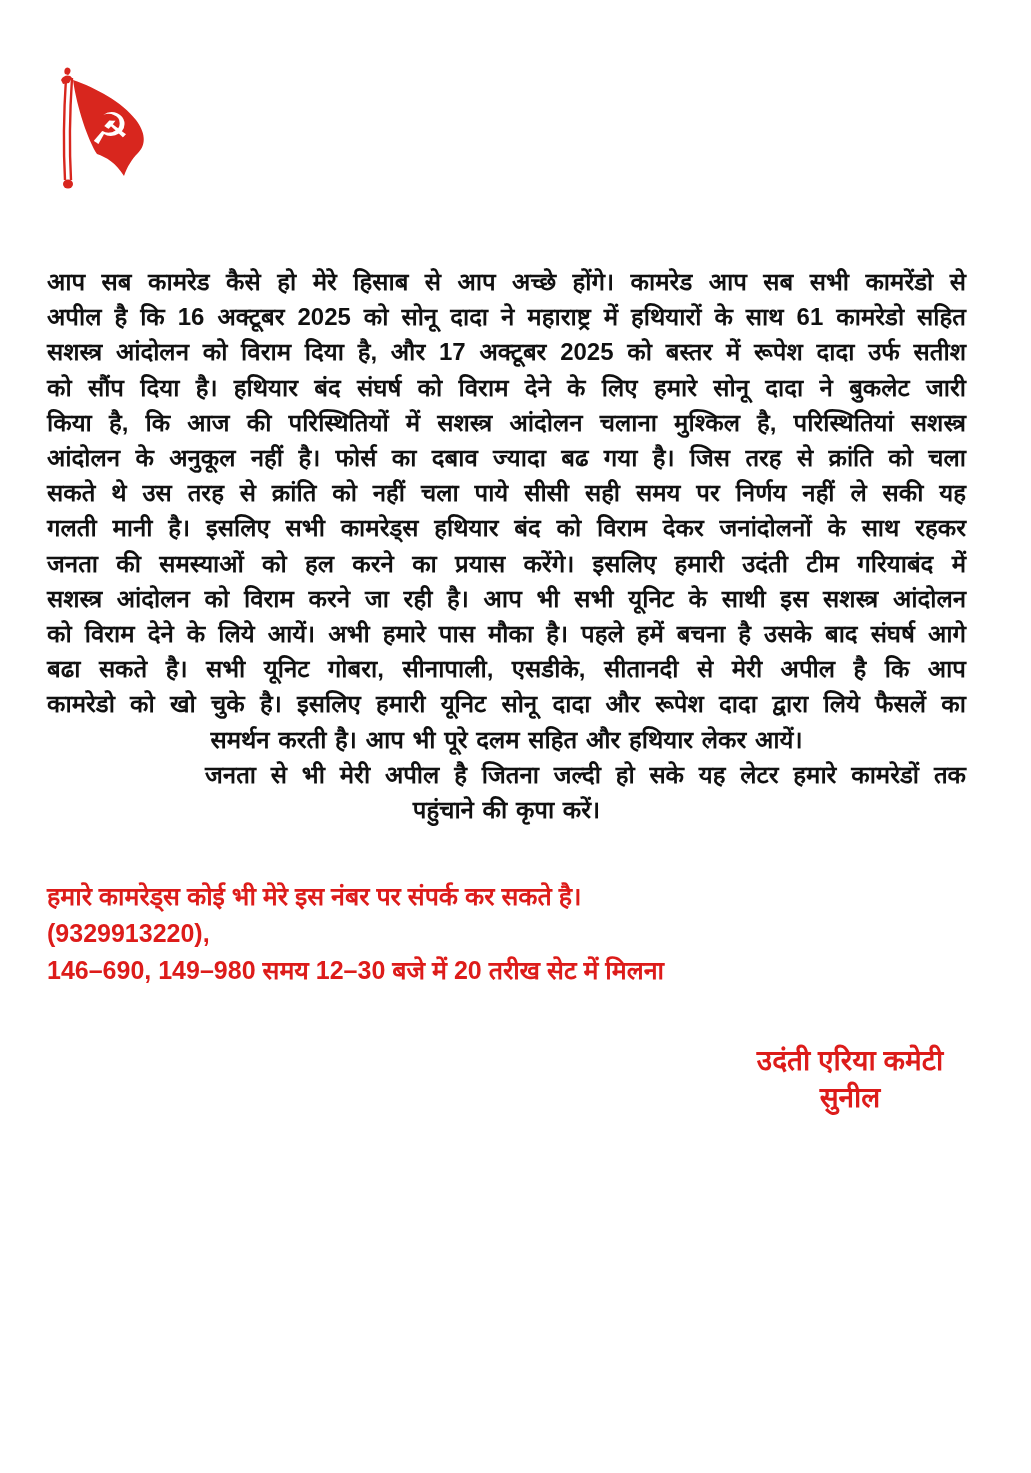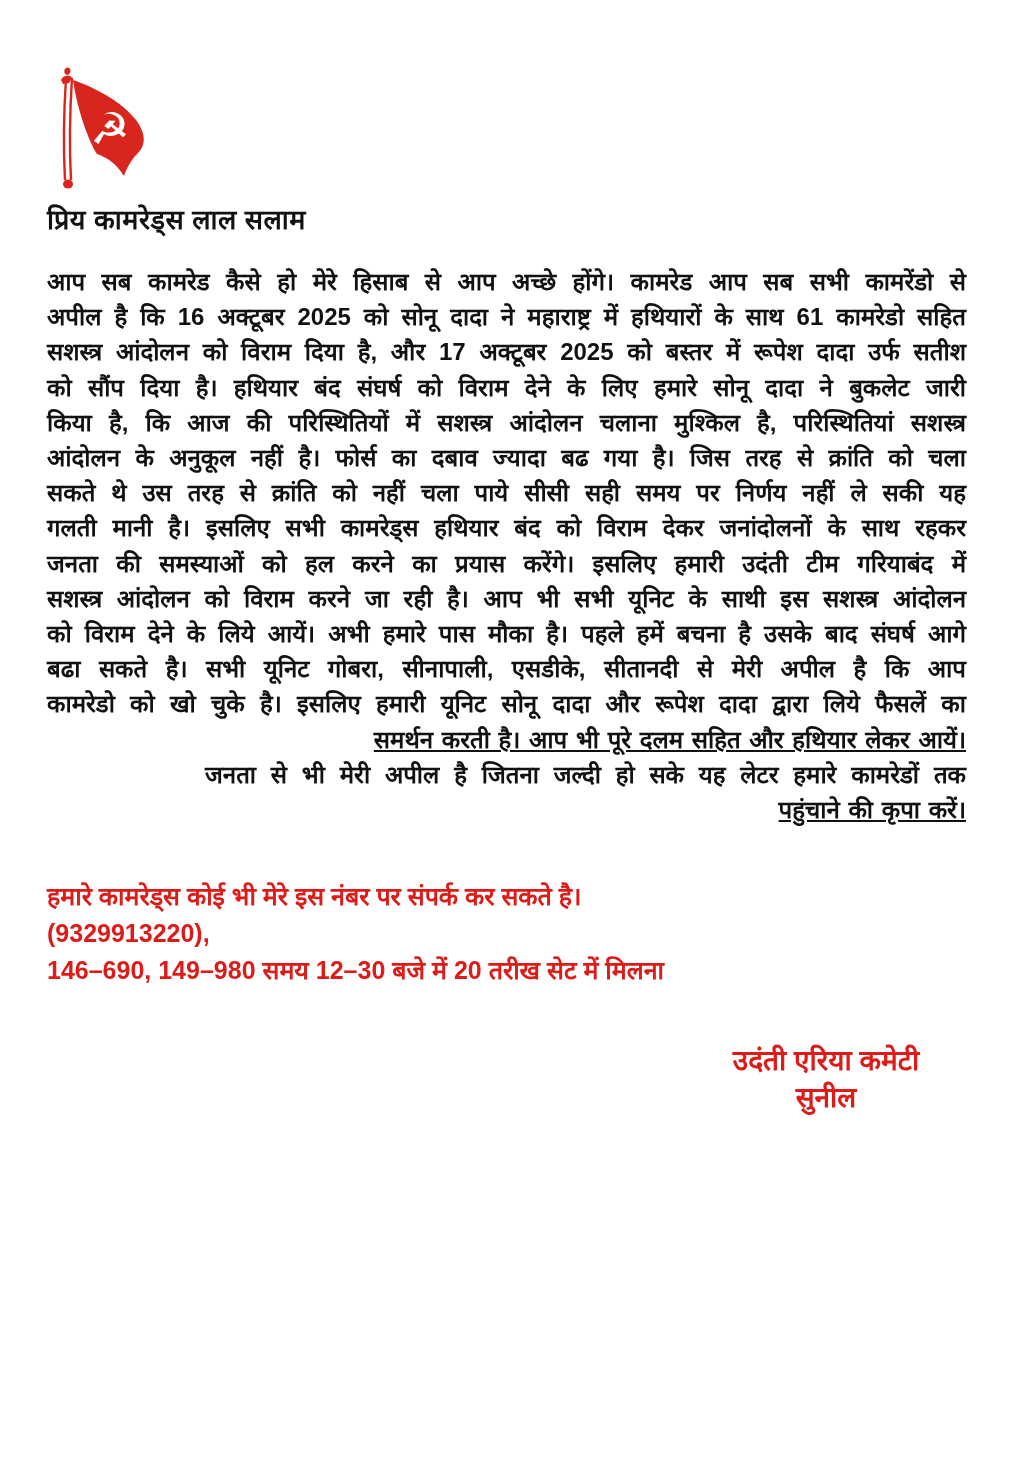--- a/index.html
+++ b/index.html
@@ -37,41 +37,40 @@
     font-size: 24px;
   }
   .bline {
     line-height: 35.2px;
     text-align: justify;
     text-align-last: justify;
     word-spacing: 2px;
     white-space: nowrap;
   }
   .bline.plain {
-    text-align: right;
+    text-align: center;
     text-align-last: auto;
-    text-decoration: underline;
   }
   .bline.indent {
     text-indent: 158px;
   }
   .contact-block {
     position: absolute;
     left: 47px;
     top: 878px;
     width: 919px;
     font-size: 25px;
   }
   .cline {
     line-height: 37px;
     text-align: left;
   }
   .signature-block {
     position: absolute;
-    left: 712px;
+    left: 736px;
     top: 1042px;
     width: 228px;
     text-align: center;
     font-size: 28px;
   }
   .sig-line { line-height: 37px; }
 </style>
 </head>
 <body>
 
@@ -92,21 +91,20 @@
                C 48 24 74 38 88 56
                C 97 68 99 80 90 89
                C 84 95 79 103 76 112
                C 68 99 58 93 49 90
                C 40 76 29 44 25 16 Z" fill="#d8261e"></path>
 
       <text x="62" y="80" font-size="44" fill="#ffffff" text-anchor="middle" font-family="'DejaVu Sans', sans-serif">☭</text>
     </svg>
   </div>
 
-  <div class="salutation">प्रिय कामरेड्स लाल सलाम</div>
 
   <div class="body-block">
     <div id="para1">
         <div class="bline">आप सब कामरेड कैसे हो मेरे हिसाब से आप अच्छे होंगे। कामरेड आप सब सभी कामरेंडो से</div>
         <div class="bline">अपील है कि 16 अक्टूबर 2025 को सोनू दादा ने महाराष्ट्र में हथियारों के साथ 61 कामरेडो सहित</div>
         <div class="bline">सशस्त्र आंदोलन को विराम दिया है, और 17 अक्टूबर 2025 को बस्तर में रूपेश  दादा उर्फ सतीश</div>
         <div class="bline">को सौंप दिया है। हथियार बंद संघर्ष को विराम देने के लिए हमारे सोनू दादा ने बुकलेट जारी</div>
         <div class="bline">किया है, कि आज की परिस्थितियों में सशस्त्र आंदोलन चलाना मुश्किल है, परिस्थितियां सशस्त्र</div>
         <div class="bline">आंदोलन के अनुकूल नहीं है। फोर्स का दबाव ज्यादा बढ गया है। जिस तरह से क्रांति को चला</div>
         <div class="bline">सकते थे उस तरह से क्रांति को नहीं चला पाये सीसी सही समय पर निर्णय नहीं ले सकी यह</div>

